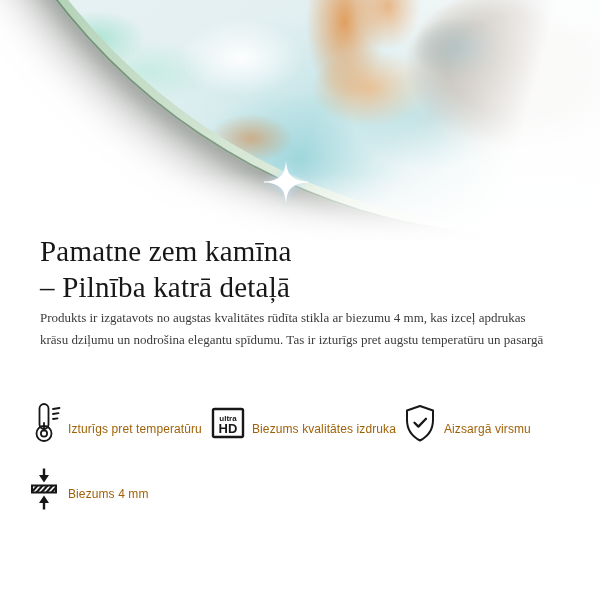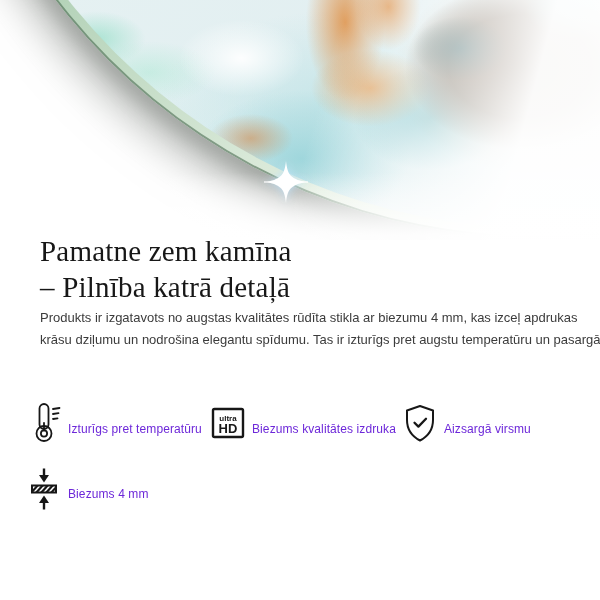--- a/index.html
+++ b/index.html
@@ -55,30 +55,30 @@
     position:absolute; left:40px; top:233px;
     font-family:"Liberation Serif", serif;
     font-size:29px; line-height:36px; font-weight:400;
     color:#171717; letter-spacing:0.2px;
   }
   .heading span { display:block; }
   .para {
     position:absolute; left:40px; top:307px; width:545px;
     font-size:13px; line-height:21.5px; color:#3b3b3b; letter-spacing:0px;
   }
-  .para span { display:block; white-space:nowrap; }
+  .para span { display:block; white-space:nowrap;font-family:Liberation Serif, serif; }
 
   
   .features {
     position:absolute; left:20px; right:20px; top:401px;
     display:grid; grid-template-columns:repeat(3,1fr); row-gap:21px;
   }
   .feature { display:flex; flex-direction:row; align-items:center; }
   .feature .icon { height:44px; width:48px; display:flex; align-items:center; justify-content:center; }
-  .feature .label { margin-top:11px; font-size:12px; color:#6d28d9; letter-spacing:0.1px; white-space:nowrap; }
+  .feature .label { margin-top:11px; font-size:12px; color:#a16207; letter-spacing:0.1px; white-space:nowrap; }
   svg text { font-family:"Liberation Sans", sans-serif; font-weight:bold; fill:#171717; }
 </style>
 </head>
 <body>
 
 <div class="page">
 
   <div class="hero">
     <div class="disc">
       <div class="marble"></div>

